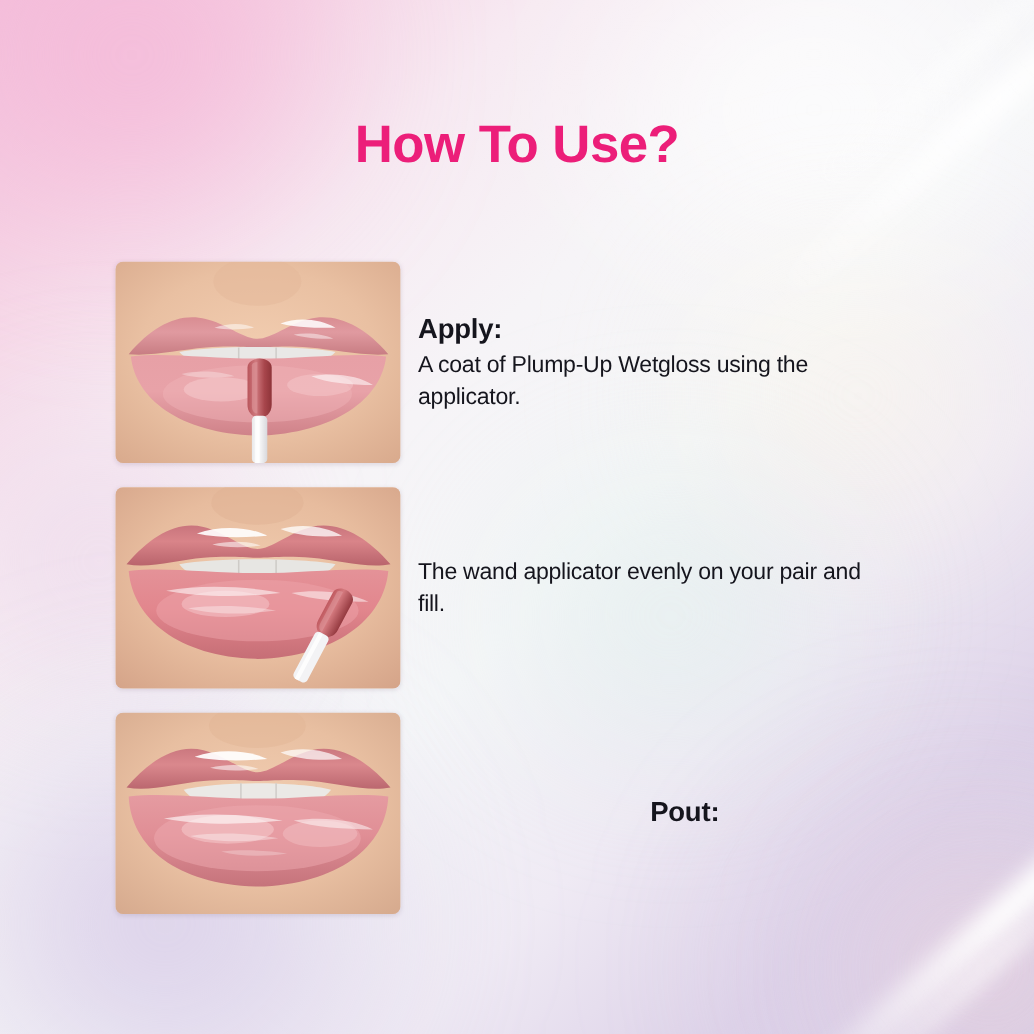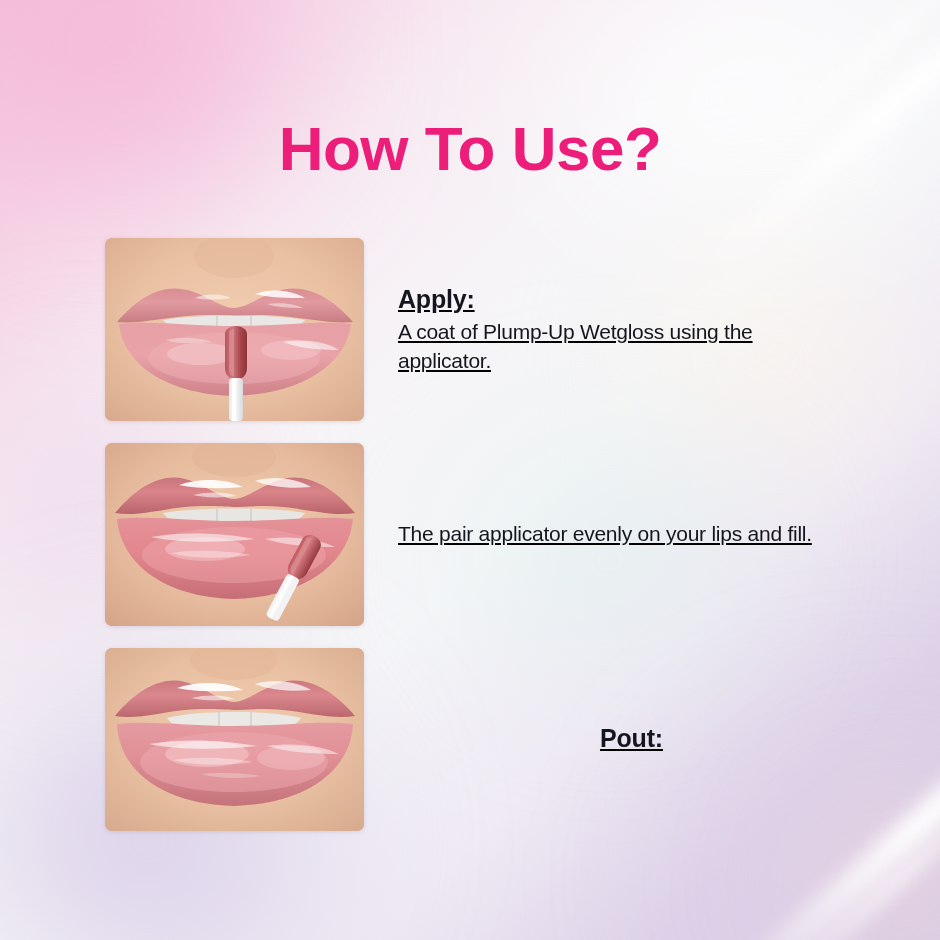--- a/index.html
+++ b/index.html
@@ -116,41 +116,40 @@
     transform: rotate(-42deg);
     opacity: .75;
   }
 
   
   .title {
     position: absolute;
     left: 0; right: 0;
     top: 76px;
     text-align: center;
-    font-size: 62px;
+    font-size: 48px;
     line-height: 1;
     font-weight: 700;
     letter-spacing: -0.5px;
     color: #ec1e79;
   }
 
   
   .steps {
     position: absolute;
     left: 105px;
     top: 238px;
     width: 760px;
   }
   .step {
     display: flex;
     align-items: center;
-    gap: 34px;
+    gap: 16px;
     height: 183px;
     margin-bottom: 22px;
-    text-decoration: underline;
   }
   .step:last-child { margin-bottom: 0; text-align: center; }
 
   .thumb {
     position: relative;
     width: 259px;
     height: 183px;
     border-radius: 7px;
     overflow: hidden;
     flex: 0 0 auto;
@@ -314,21 +313,21 @@
 
           <g transform="rotate(28 196 120)">
             <path d="M186 98 C186 93 191 90 196 90 C201 90 206 93 206 98 L206 126 C206 133 201 137 196 137 C191 137 186 133 186 126 Z" fill="url(#wand2)"></path>
             <path d="M189 96 C189 94 192 93 194 93 L194 134 C191 134 189 131 189 128 Z" fill="#e19ea2" opacity=".5"></path>
             <rect x="189" y="135" width="14" height="48" rx="4" fill="#f3f3f5"></rect>
             <rect x="192" y="136" width="4" height="47" fill="#ffffff" opacity=".8"></rect>
           </g>
         </svg>
       </div>
       <div class="step-text">
-        <div class="step-body">The pair applicator evenly on your lips and fill.</div>
+        <div class="step-body">The wand applicator evenly on your pair and fill.</div>
       </div>
     </div>
 
     <div class="step">
       <div class="thumb">
         <svg viewBox="0 0 259 183" preserveAspectRatio="xMidYMid slice">
           <defs>
             <radialGradient id="skin3" cx="50%" cy="45%" r="75%">
               <stop offset="0%" stop-color="#f1cdb1"></stop>
               <stop offset="55%" stop-color="#e8bfa1"></stop>

